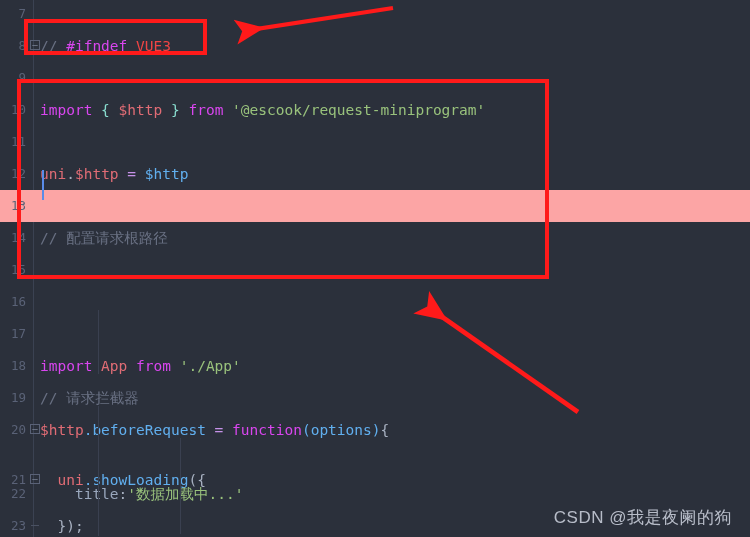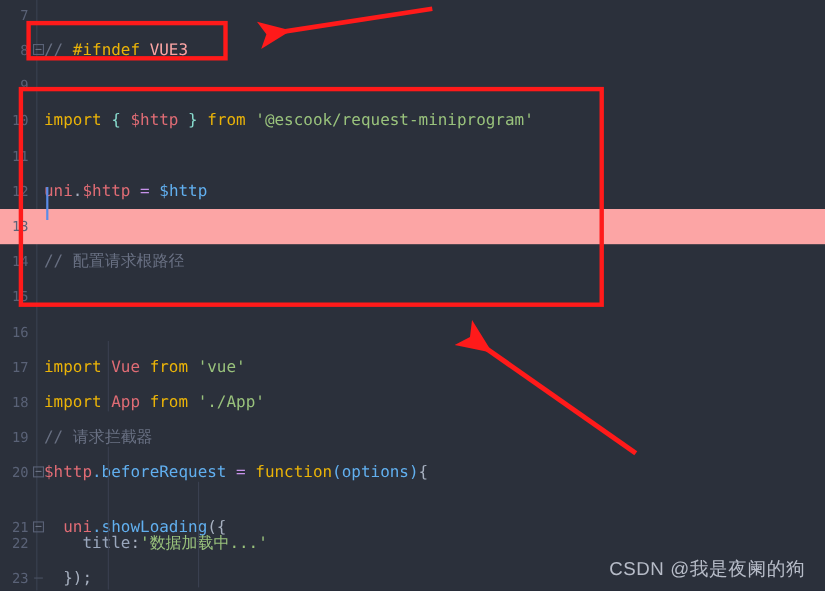--- a/index.html
+++ b/index.html
@@ -79,29 +79,29 @@
     background: #3a4050;
   }
   .ctext {
     position: absolute;
     left: 40px;
     top: 0;
     line-height: 32px;
   }
 
   
-  .t-kw    { color: #eab308; }
+  .t-kw    { color: #d946ef; }
   .t-var   { color: #e06c75; }
   .t-prop  { color: #61afef; }
   .t-str   { color: #99c27c; }
   .t-cmt   { color: #697083; }
   .t-punc  { color: #89ddcf; }
   .t-plain { color: #a7b0c0; }
   .t-op    { color: #c792ea; }
-  .t-const { color: #fca5a5; text-align: right; }
+  .t-const { color: #ef4444; text-align: right; }
   .t-key   { color: #9aa7bd; }
 
   
   #caret {
     position: absolute;
     left: 42px;
     top: 170px;
     width: 2px;
     height: 30px;
     background: #5a8ce8;
@@ -142,21 +142,21 @@
         <div class="code-line" style="top: -2px;"><span class="lnum">7</span><span class="ctext"></span></div>
         <div class="code-line" style="top: 30px;"><span class="lnum">8</span><span class="fold">–</span><span class="ctext"><span class="t-cmt">// </span><span class="t-kw">#ifndef </span><span class="t-const">VUE3</span></span></div>
         <div class="code-line" style="top: 62px;"><span class="lnum">9</span><span class="ctext"></span></div>
         <div class="code-line" style="top: 94px;"><span class="lnum">10</span><span class="ctext"><span class="t-kw">import </span><span class="t-punc">{ </span><span class="t-var">$http</span><span class="t-punc"> } </span><span class="t-kw">from </span><span class="t-str">'@escook/request-miniprogram'</span></span></div>
         <div class="code-line" style="top: 126px;"><span class="lnum">11</span><span class="ctext"></span></div>
         <div class="code-line" style="top: 158px;"><span class="lnum">12</span><span class="ctext"><span class="t-var">uni</span><span class="t-plain">.</span><span class="t-var">$http</span><span class="t-op"> = </span><span class="t-prop">$http</span></span></div>
         <div class="code-line current" style="top: 190px;"><span class="lnum">13</span><span class="ctext"></span></div>
         <div class="code-line" style="top: 222px;"><span class="lnum">14</span><span class="ctext"><span class="t-cmt">// 配置请求根路径</span></span></div>
         <div class="code-line" style="top: 254px; padding-left: 40px;"><span class="lnum">15</span></div>
         <div class="code-line" style="top: 286px;"><span class="lnum">16</span><span class="ctext"></span></div>
-        <div class="code-line" style="top: 318px;"><span class="lnum">17</span><span class="ctext"><span class="t-kw">import </span><span class="t-var">Vue </span><span class="t-kw">from </span><span class="t-str">'vue'</span></span></div>
+        <div class="code-line" style="top: 318px;"><span class="lnum">17</span></div>
         <div class="code-line" style="top: 350px;"><span class="lnum">18</span><span class="ctext"><span class="t-kw">import </span><span class="t-var">App </span><span class="t-kw">from </span><span class="t-str">'./App'</span></span></div>
         <div class="code-line" style="top: 382px;"><span class="lnum">19</span><span class="ctext"><span class="t-cmt">// 请求拦截器</span></span></div>
         <div class="code-line" style="top: 414px;"><span class="lnum">20</span><span class="fold">–</span><span class="ctext"><span class="t-var">$http</span><span class="t-prop">.beforeRequest</span><span class="t-op"> = </span><span class="t-kw">function</span><span class="t-prop">(</span><span class="t-prop">options</span><span class="t-prop">)</span><span class="t-plain">{</span></span></div>
         <div class="code-line" style="top: 464px;"><span class="lnum">21</span><span class="fold">–</span><span class="ctext"><span class="t-var">  uni</span><span class="t-prop">.showLoading</span><span class="t-plain">(</span><span class="t-plain">{</span></span></div>
         <div class="code-line" style="top: 478px;"><span class="lnum">22</span><span class="ctext"><span class="t-key">    title</span><span class="t-plain">:</span><span class="t-str">'数据加载中...'</span></span></div>
         <div class="code-line" style="top: 510px;"><span class="lnum">23</span><span class="fold nobox"></span><span class="ctext"><span class="t-plain">  });</span></span></div>
       </div>
     <div id="caret"></div>
   <div class="guide" style="left: 180px; top: 438px; height: 96px;"></div>
       <div class="guide" style="left: 98px; top: 406px; height: 130px;"></div>

